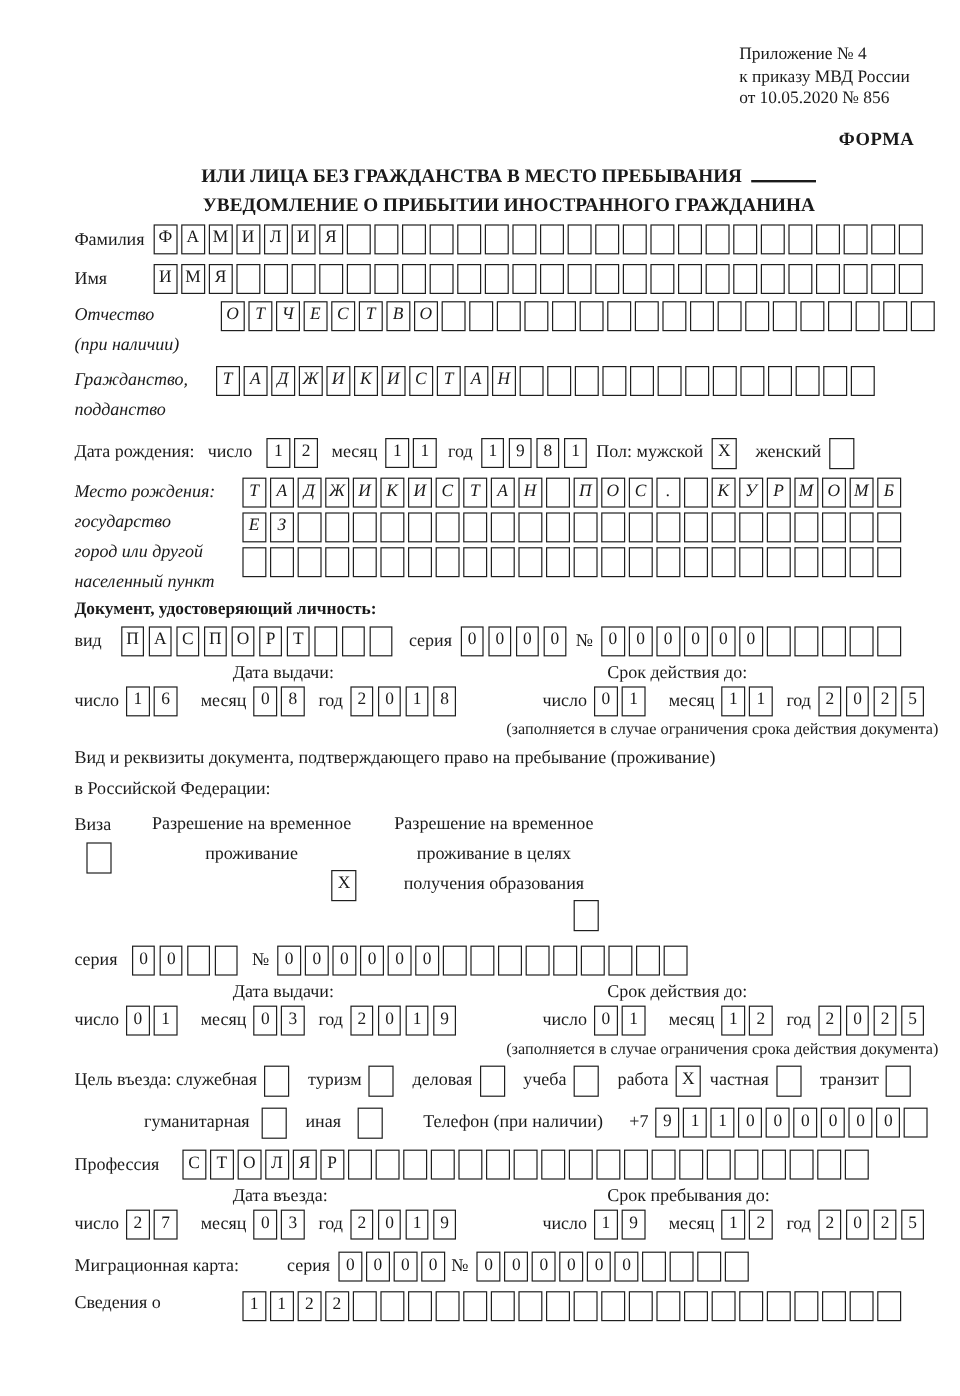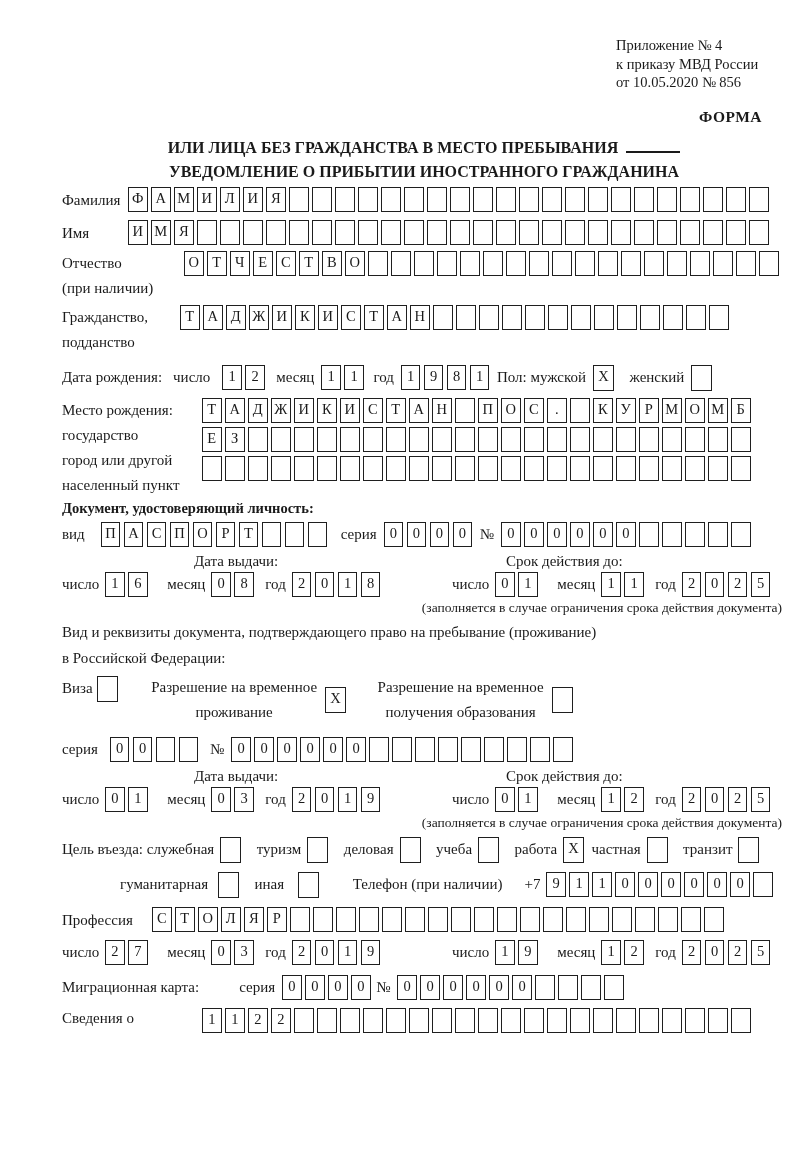--- a/index.html
+++ b/index.html
@@ -20,40 +20,40 @@
   
   .boxes { display:inline-flex; flex-wrap:nowrap; }
   .cell {
     display:inline-block; width:19.5px; height:25px; border:1.7px solid #1f1f1f;
     margin-right:3.5px; text-align:center; line-height:21px; font-size:14.5px;
     background:#fff; flex:0 0 auto;
   }
   .cbx .cell { width:21px; height:26px; }
   
   .frow { display:flex; align-items:center; margin-bottom:4px; min-height:29px; }
-  .frow.top { align-items:flex-start; }
+  .frow.top { align-items:flex-start;font-style:italic; }
   .flabel { flex:0 0 auto; line-height:26px; }
   .w66 { width:66px; } .w120 { width:122px; } .w118 { width:118px; } .w140 { width:140px; }
   .ml2 { line-height:25px; }
   .inl { margin:0 7px 0 0; white-space:nowrap; }
   .gapL { margin-left:10px; }
   
   .cols-heads { display:flex; margin-top:2px; }
   .ch-l { width:390px; padding-left:132px; }
   .ch-r { flex:1; padding-left:54px; }
   .cols-dates { display:flex; align-items:center; min-height:29px; }
   .dg { display:flex; align-items:center; }
   .dg-l { width:390px; }
   .dg-r { flex:1; }
   .dg .dlab { margin-right:6px; white-space:nowrap; }
   .dg .boxes { margin-right:8px; }
   .note-r { text-align:right; padding-right:4px; font-size:13.5px; margin-top:1px; margin-bottom:4px; }
   
   .cbrow { display:flex; align-items:flex-start; margin-top:4px; margin-bottom:10px; }
-  .cbitem { display:flex; align-items:center; margin-right:16px; }
+  .cbitem { display:flex; align-items:flex-end; margin-right:16px;flex-direction:column; }
   .cbitem .lbl { margin-right:8px; line-height:27px; white-space:nowrap; }
   .cbitem .mlbl { text-align:center; line-height:25px; margin-right:8px; }
   
   .purow { display:flex; align-items:center; margin-bottom:6px; min-height:29px; }
   .purow .plab { margin:0 6px 0 0; white-space:nowrap; }
   .purow .boxes { margin-right:12px; }
   .indent58 { padding-left:58px; }
   
   .reps { display:flex; align-items:flex-start; margin-top:2px; }
   .reps .flabel div { line-height:25.5px; }
@@ -433,20 +433,21 @@
         <div>Разрешение на временное</div>
         <div>проживание</div>
       </div>
       <span class="boxes cbx">
           <span class="cell">X</span>
         </span>
     </div>
     <div class="cbitem" style="margin-left:12px; margin-right:0;">
       <div class="mlbl">
         <div>Разрешение на временное</div>
+        <div>проживание в целях</div>
         <div>получения образования</div>
       </div>
       <span class="boxes cbx">
           <span class="cell"></span>
         </span>
     </div>
   </div>
 
   <div class="frow">
     <span class="inl" style="margin-right:12px;">серия</span>
@@ -602,20 +603,24 @@
         <span class="cell"></span>
         <span class="cell"></span>
         <span class="cell"></span>
         <span class="cell"></span>
         <span class="cell"></span>
         <span class="cell"></span>
         <span class="cell"></span>
       </span>
   </div>
 
+  <div class="cols-heads">
+    <div class="ch-l">Дата въезда:</div>
+    <div class="ch-r">Срок пребывания до:</div>
+  </div>
   <div class="cols-dates">
     <div class="dg dg-l">
       <span class="dlab">число</span>
       <span class="boxes">
           <span class="cell">2</span>
           <span class="cell">7</span>
         </span>
       <span class="dlab" style="margin-left:8px;">месяц</span>
       <span class="boxes">
           <span class="cell">0</span>

